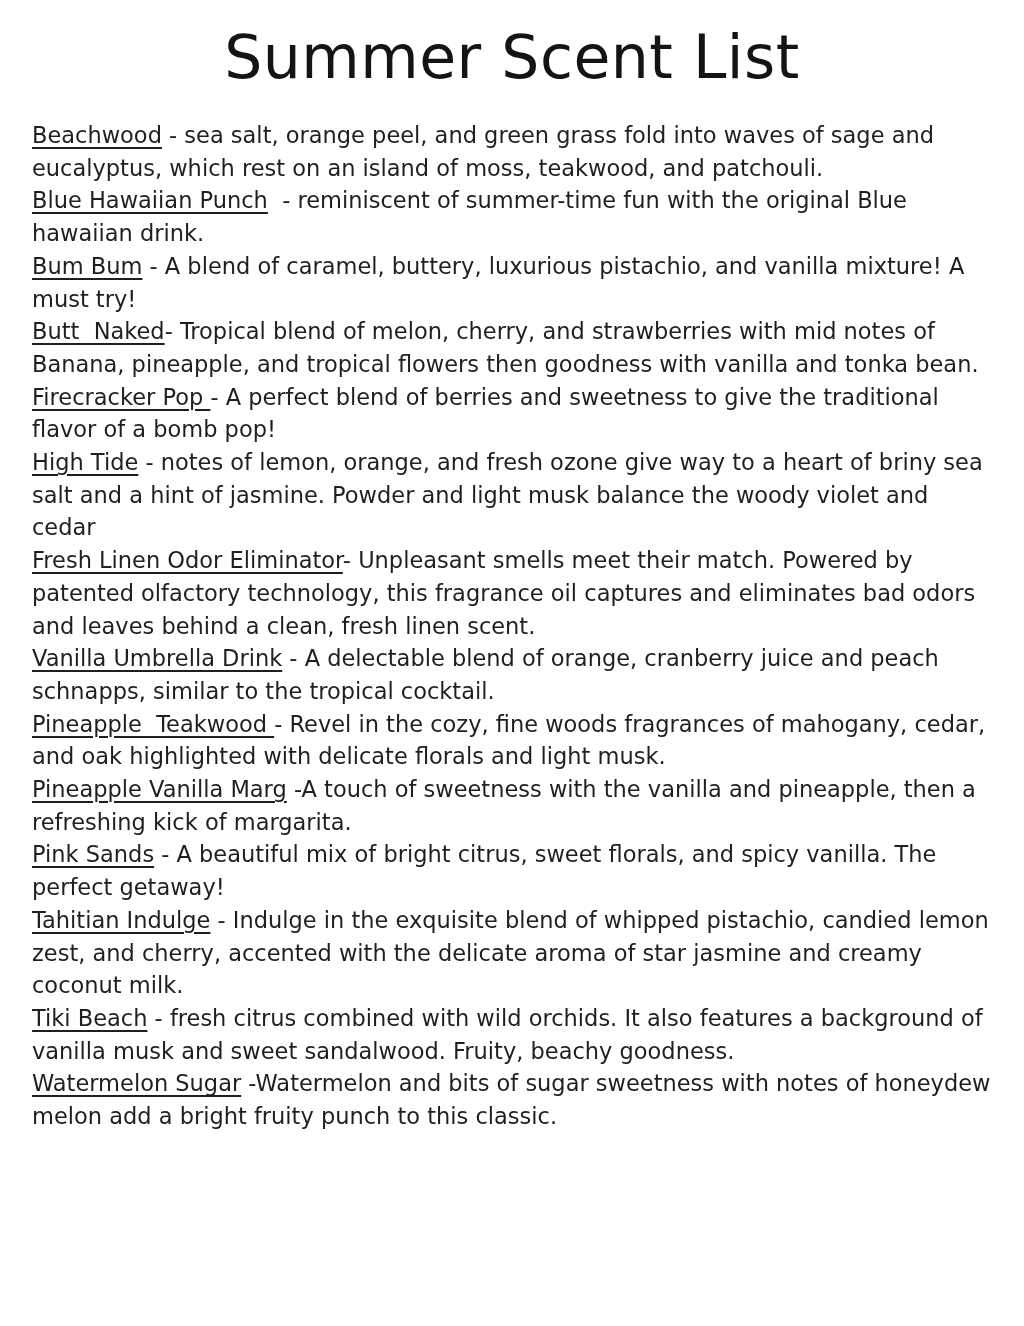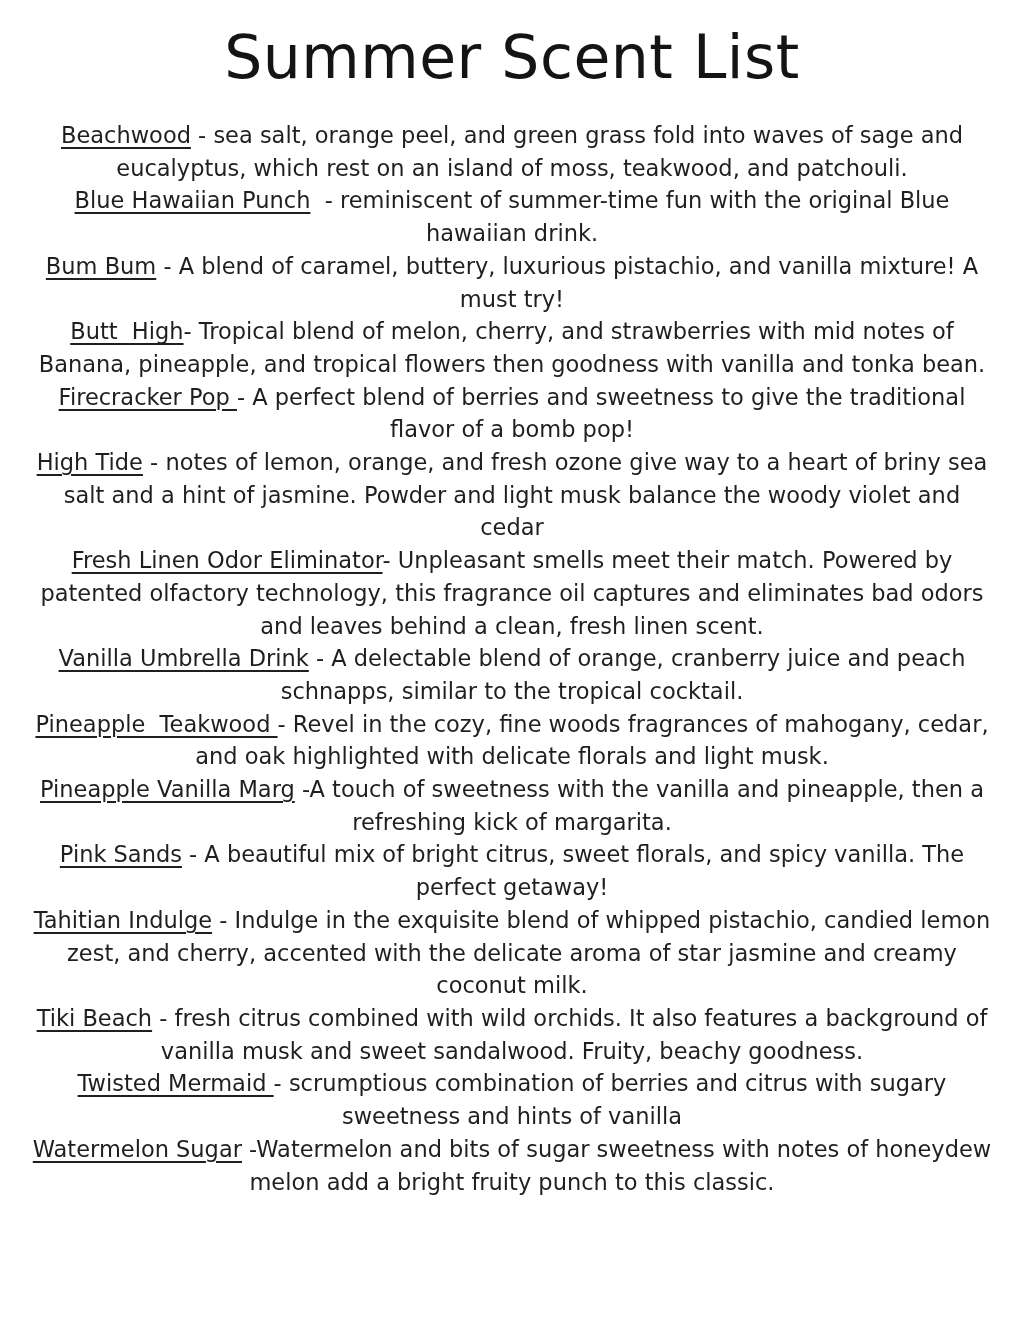--- a/index.html
+++ b/index.html
@@ -25,21 +25,20 @@
     margin: 0 0 27px 0;
     text-align: center;
     font-size: 60px;
     font-weight: 500;
     letter-spacing: 0.5px;
     color: #141414;
     font-family: "DejaVu Sans", "Liberation Sans", sans-serif;
   }
   .scent-list {
     max-width: 960px;
-    text-align: center;
   }
   .entry {
     margin: 0;
     font-size: 22.5px;
     line-height: 32.7px;
     white-space: pre-wrap;
     color: #1f1f1f;
   }
   .scent-name {
     text-decoration: underline;
@@ -50,26 +49,25 @@
 </head>
 <body>
 
 <div class="page">
   <h1 class="page-title">Summer Scent List</h1>
 
   <div class="scent-list" id="scent-list">
       <p class="entry"><span class="scent-name">Beachwood</span><span> - </span><span>sea salt, orange peel, and green grass fold into waves of sage and eucalyptus, which rest on an island of moss, teakwood, and patchouli.</span></p>
       <p class="entry"><span class="scent-name">Blue Hawaiian Punch</span><span>  - </span><span>reminiscent of summer-time fun with the original Blue hawaiian drink.</span></p>
       <p class="entry"><span class="scent-name">Bum Bum</span><span> - </span><span>A blend of caramel, buttery, luxurious pistachio, and vanilla mixture! A must try!</span></p>
-      <p class="entry"><span class="scent-name">Butt  High</span><span>- </span><span>Tropical blend of melon, cherry, and strawberries with mid notes of Banana, pineapple, and tropical flowers then goodness with vanilla and tonka bean.</span></p>
+      <p class="entry"><span class="scent-name">Butt  Naked</span><span>- </span><span>Tropical blend of melon, cherry, and strawberries with mid notes of Banana, pineapple, and tropical flowers then goodness with vanilla and tonka bean.</span></p>
       <p class="entry"><span class="scent-name">Firecracker Pop </span><span>- </span><span>A perfect blend of berries and sweetness to give the traditional flavor of a bomb pop!</span></p>
       <p class="entry"><span class="scent-name">High Tide</span><span> - </span><span>notes of lemon, orange, and fresh ozone give way to a heart of briny sea salt and a hint of jasmine. Powder and light musk balance the woody violet and cedar</span></p>
       <p class="entry"><span class="scent-name">Fresh Linen Odor Eliminator</span><span>- </span><span>Unpleasant smells meet their match. Powered by patented olfactory technology, this fragrance oil captures and eliminates bad odors and leaves behind a clean, fresh linen scent.</span></p>
       <p class="entry"><span class="scent-name">Vanilla Umbrella Drink</span><span> - </span><span>A delectable blend of orange, cranberry juice and peach schnapps, similar to the tropical cocktail.</span></p>
       <p class="entry"><span class="scent-name">Pineapple  Teakwood </span><span>- </span><span>Revel in the cozy, fine woods fragrances of mahogany, cedar, and oak highlighted with delicate florals and light musk.</span></p>
       <p class="entry"><span class="scent-name">Pineapple Vanilla Marg</span><span> -</span><span>A touch of sweetness with the vanilla and pineapple, then a refreshing kick of margarita.</span></p>
       <p class="entry"><span class="scent-name">Pink Sands</span><span> - </span><span>A beautiful mix of bright citrus, sweet florals, and spicy vanilla. The perfect getaway!</span></p>
       <p class="entry"><span class="scent-name">Tahitian Indulge</span><span> - </span><span>Indulge in the exquisite blend of whipped pistachio, candied lemon zest, and cherry, accented with the delicate aroma of star jasmine and creamy coconut milk.</span></p>
       <p class="entry"><span class="scent-name">Tiki Beach</span><span> - </span><span>fresh citrus combined with wild orchids. It also features a background of vanilla musk and sweet sandalwood. Fruity, beachy goodness.</span></p>
-      <p class="entry"><span class="scent-name">Twisted Mermaid </span><span>- </span><span>scrumptious combination of berries and citrus with sugary sweetness and hints of vanilla</span></p>
       <p class="entry"><span class="scent-name">Watermelon Sugar</span><span> -</span><span>Watermelon and bits of sugar sweetness with notes of honeydew melon add a bright fruity punch to this classic.</span></p>
     </div>
 </div>
 
 </body></html>

